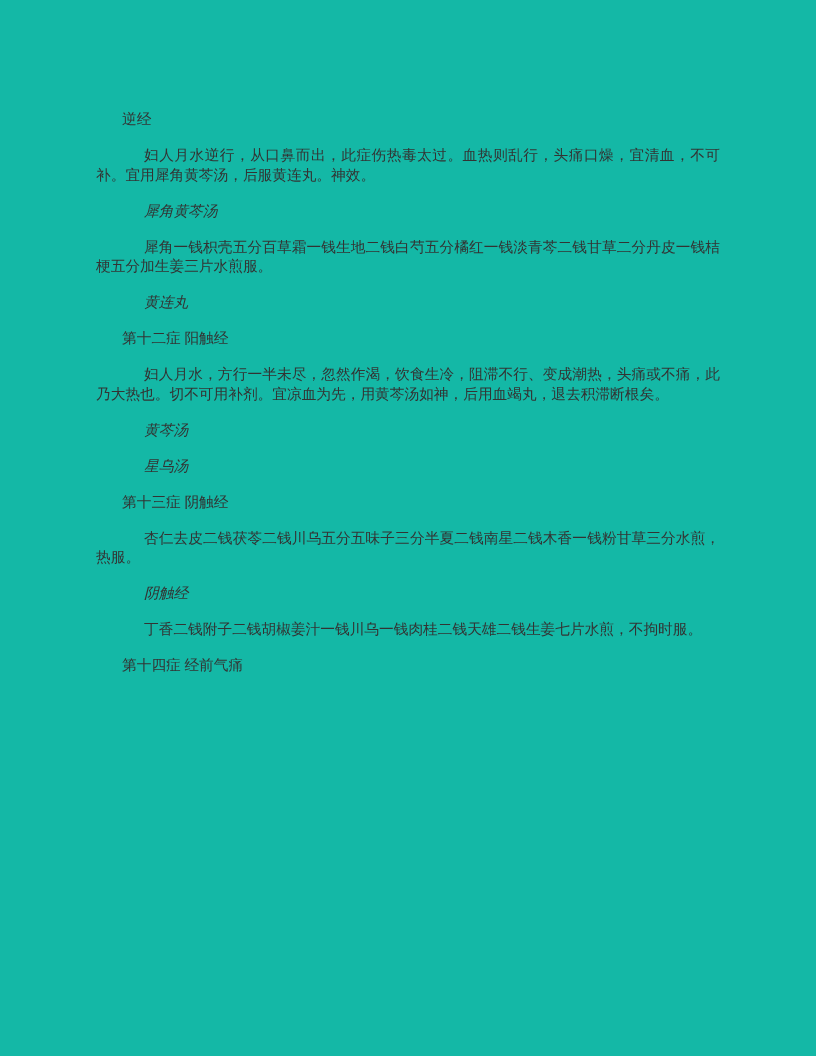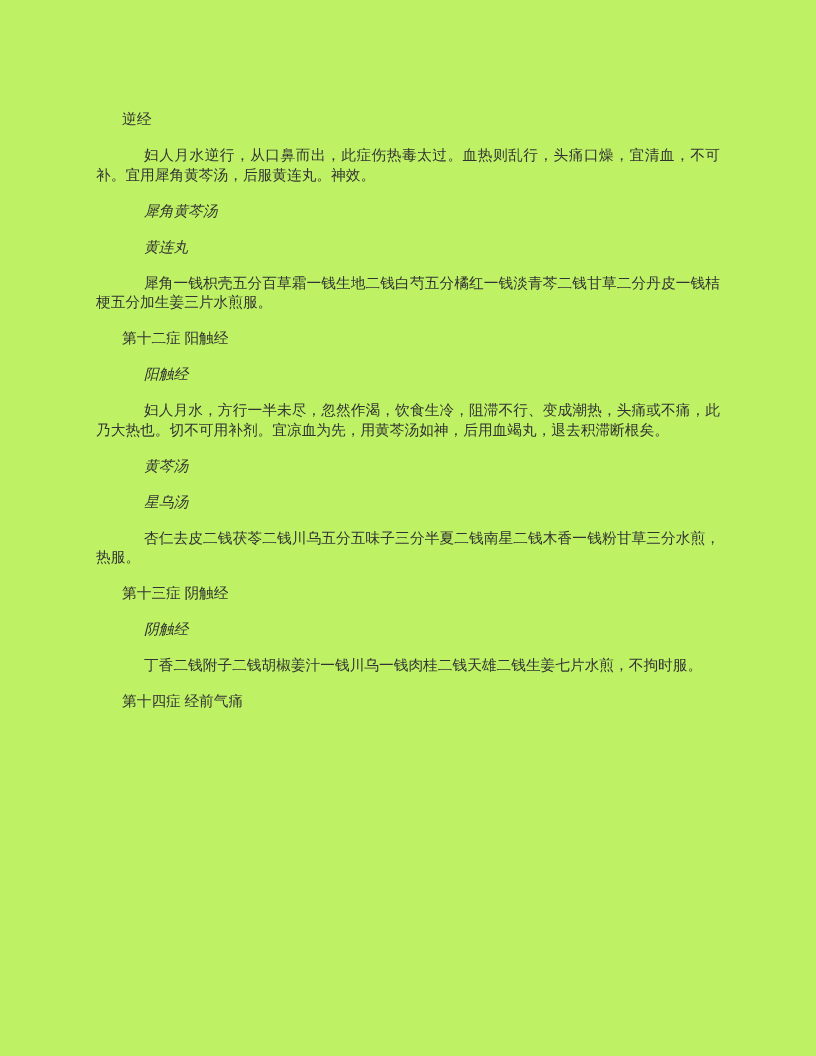--- a/index.html
+++ b/index.html
@@ -5,21 +5,21 @@
   html, body {
     margin: 0;
     padding: 0;
     background: #ffffff;
   }
   .page {
     position: relative;
     width: 816px;
     height: 1056px;
     box-sizing: border-box;
-    background: #bef264;
+    background: #14b8a6;
     padding: 110px 96px 0 96px;
     overflow: hidden;
     font-family: "Liberation Serif", "DejaVu Serif", serif;
     font-size: 14.7px;
     line-height: 19.5px;
     color: #333333;
   }
   .block {
     margin: 0 0 16.5px 0;
   }
@@ -36,26 +36,25 @@
   }
 </style>
 </head>
 <body>
 
 <main class="page">
   <div id="doc">
       <div class="block section-title">逆经</div>
       <div class="block paragraph">妇人月水逆行，从口鼻而出，此症伤热毒太过。血热则乱行，头痛口燥，宜清血，不可补。宜用犀角黄芩汤，后服黄连丸。神效。</div>
       <div class="block sub-title">犀角黄芩汤</div>
+      <div class="block paragraph">犀角一钱枳壳五分百草霜一钱生地二钱白芍五分橘红一钱淡青芩二钱甘草二分丹皮一钱桔梗五分加生姜三片水煎服。</div>
       <div class="block sub-title">黄连丸</div>
-      <div class="block paragraph">犀角一钱枳壳五分百草霜一钱生地二钱白芍五分橘红一钱淡青芩二钱甘草二分丹皮一钱桔梗五分加生姜三片水煎服。</div>
       <div class="block section-title">第十二症 阳触经</div>
-      <div class="block sub-title">阳触经</div>
       <div class="block paragraph">妇人月水，方行一半未尽，忽然作渴，饮食生冷，阻滞不行、变成潮热，头痛或不痛，此乃大热也。切不可用补剂。宜凉血为先，用黄芩汤如神，后用血竭丸，退去积滞断根矣。</div>
       <div class="block sub-title">黄芩汤</div>
       <div class="block sub-title">星乌汤</div>
+      <div class="block section-title">第十三症 阴触经</div>
       <div class="block paragraph">杏仁去皮二钱茯苓二钱川乌五分五味子三分半夏二钱南星二钱木香一钱粉甘草三分水煎，热服。</div>
-      <div class="block section-title">第十三症 阴触经</div>
       <div class="block sub-title">阴触经</div>
       <div class="block paragraph">丁香二钱附子二钱胡椒姜汁一钱川乌一钱肉桂二钱天雄二钱生姜七片水煎，不拘时服。</div>
       <div class="block section-title">第十四症 经前气痛</div>
     </div>
 </main>
 
 </body></html>

